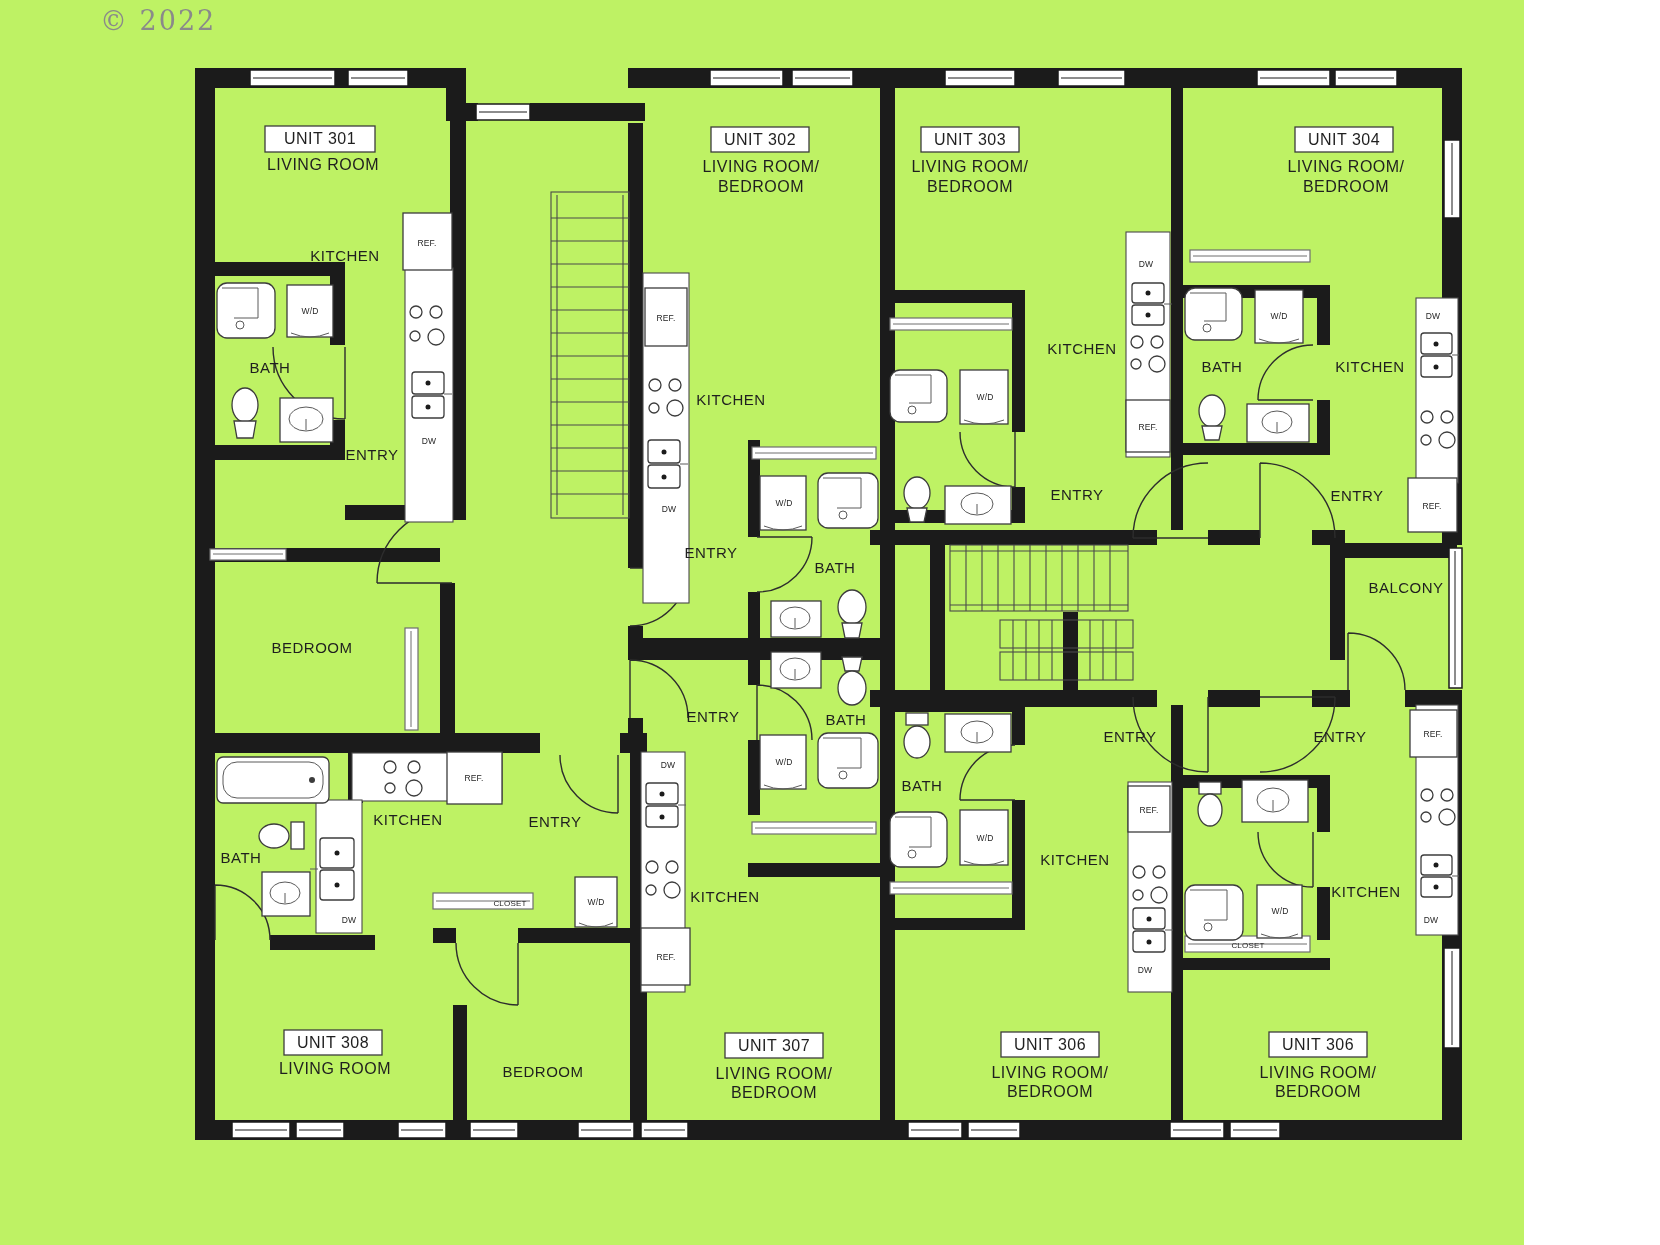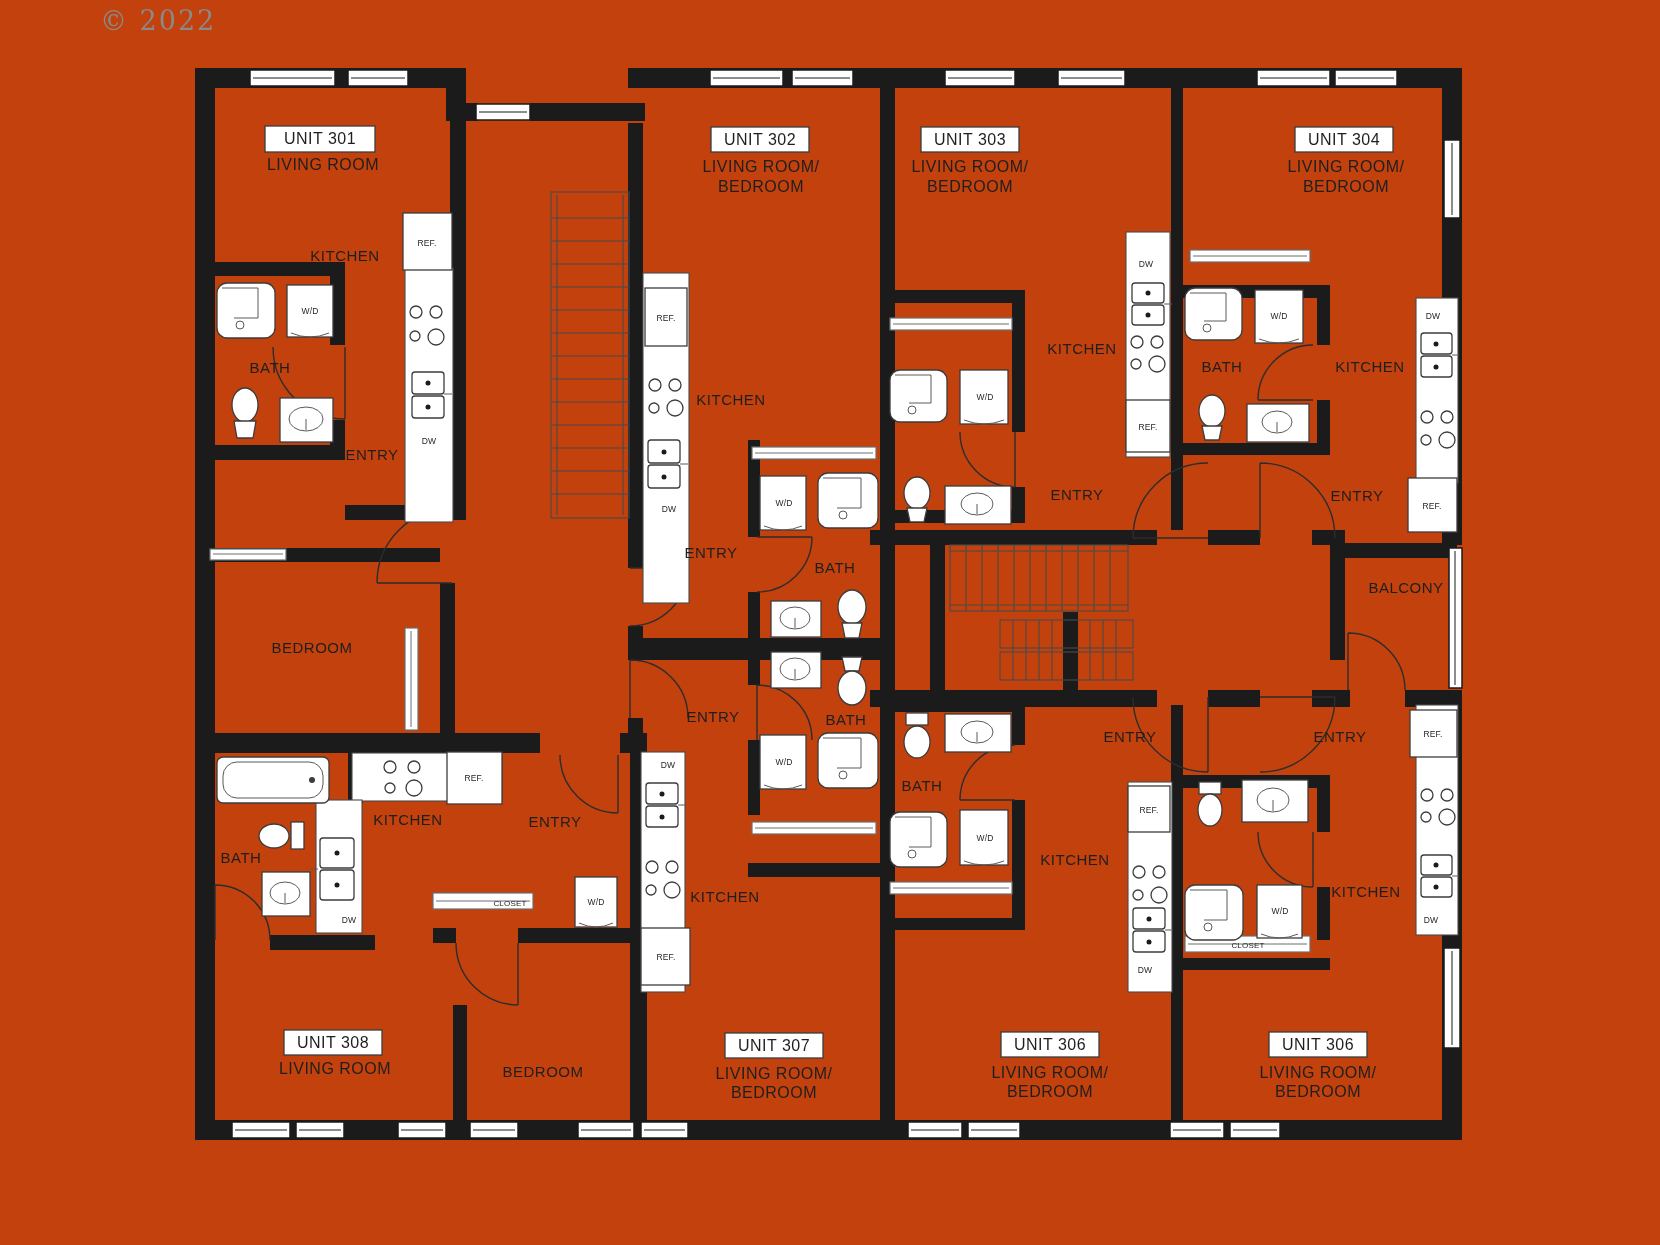--- a/index.html
+++ b/index.html
@@ -1,16 +1,16 @@
 <!DOCTYPE html>
 <html><head>
 <meta charset="utf-8">
 <style>
   html,body{margin:0;padding:0;background:#ffffff;}
-  #canvas{position:relative;width:1660px;height:1245px;background:#c2410c;overflow:hidden;
+  #canvas{position:relative;width:1524px;height:1245px;background:#bef264;overflow:hidden;
           font-family:"Liberation Sans",sans-serif;}
   svg{position:absolute;left:0;top:0;}
   svg text{text-anchor:middle;fill:#1f1f1f;font-family:"Liberation Sans",sans-serif;letter-spacing:.5px;}
   .lbl{font-size:15px;}
   .unit{font-size:16px;}
   .small{font-size:8.5px;letter-spacing:.2px;}
   .tiny{font-size:8px;letter-spacing:.2px;}
   .mark{font-size:27px;letter-spacing:2px;fill:#8a8a8a;font-family:"DejaVu Serif","Liberation Serif",serif;text-anchor:start;}
   .wall{fill:#1b1b1b;stroke:none;}
   .win{fill:#ffffff;stroke:#1b1b1b;stroke-width:1.5;}

